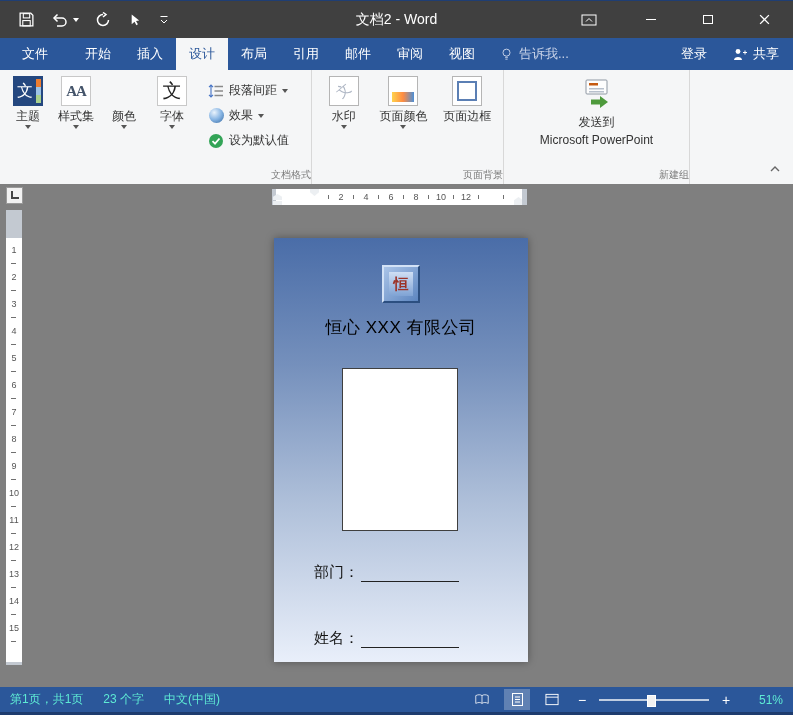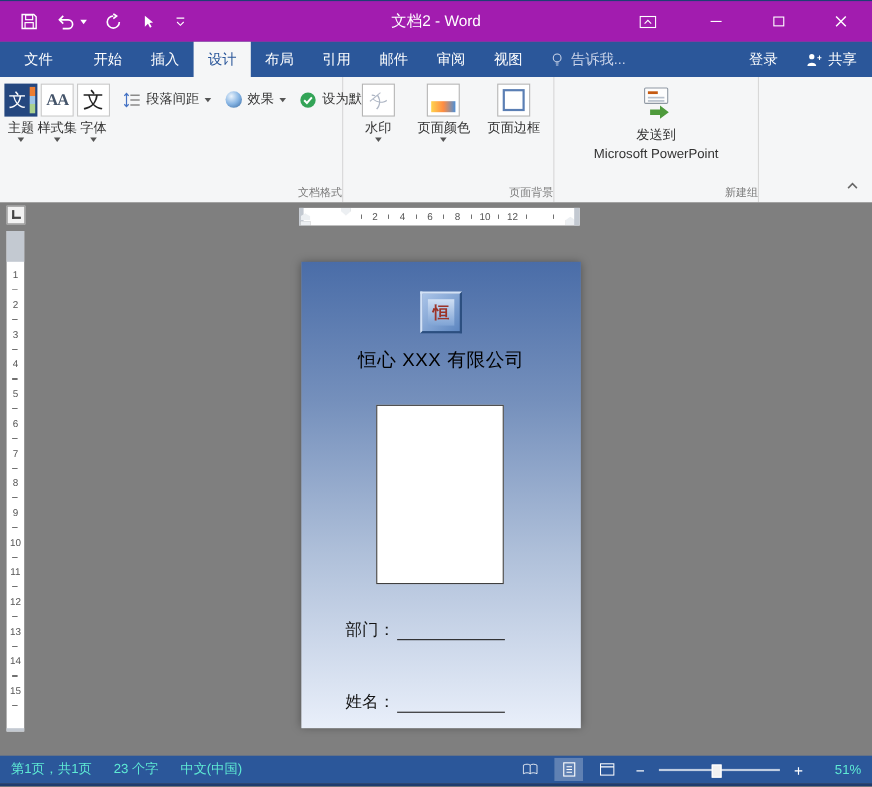--- a/index.html
+++ b/index.html
@@ -1,21 +1,21 @@
 <!DOCTYPE html>
 <html><head>
 <meta charset="utf-8">
 <style>
   html,body{margin:0;padding:0;overflow:hidden;}
   body{width:793px;height:715px;font-family:"Liberation Sans","DejaVu Sans",sans-serif;background:#7f7f7f;}
   #app{position:relative;width:793px;height:715px;overflow:hidden;background:#7f7f7f;}
   button{font-family:inherit;cursor:default;}
 
   
-  .titlebar{position:absolute;top:0;left:0;right:0;height:38px;background:#a21caf;border-top:1px solid #1f3e73;box-sizing:border-box;color:#fff;}
+  .titlebar{position:absolute;top:0;left:0;right:0;height:38px;background:#404040;border-top:1px solid #1f3e73;box-sizing:border-box;color:#fff;}
   .qat{position:absolute;left:12px;top:0;height:37px;display:flex;align-items:center;gap:4px;}
   .qat button{background:none;border:none;padding:3px 6px;display:flex;align-items:center;gap:2px;}
   .titletext{position:absolute;left:0;right:0;top:0;height:37px;display:flex;align-items:center;justify-content:center;font-size:14px;pointer-events:none;}
   .win-controls{position:absolute;right:0;top:0;height:37px;display:flex;align-items:center;}
   .winbtn{width:57px;height:37px;display:flex;align-items:center;justify-content:center;background:transparent;border:none;}
   .ribbondisp{width:42px;margin-right:12px;}
   .glyph-min{width:10px;height:1px;background:#fff;display:block;}
   .glyph-max{width:10px;height:9px;border:1px solid #fff;display:block;box-sizing:border-box;}
   .caret-down{width:0;height:0;border-left:3.5px solid transparent;border-right:3.5px solid transparent;border-top:4px solid #555;display:inline-block;}
   .caret-white{border-top-color:#fff;margin-left:2px;}
@@ -40,21 +40,21 @@
   .bigbtn .blabel{font-size:12px;line-height:13px;white-space:nowrap;}
   .bicon{width:30px;height:30px;position:relative;margin-bottom:2px;display:flex;align-items:center;justify-content:center;box-sizing:border-box;}
   .icon-themes{background:#24477f;}
   .themes-char{color:#fff;font-size:16px;margin-right:6px;}
   .themes-strip{position:absolute;right:2px;top:3px;bottom:3px;width:5px;background:linear-gradient(#ed7d31 0 33%,#9dc3e6 33% 66%,#a9d18e 66%);}
   .icon-styleset{background:#fff;border:1px solid #c8c8c8;font-family:"Liberation Serif",serif;color:#44546a;font-size:15px;font-weight:bold;letter-spacing:-1px;}
   .icon-colors{display:grid;grid-template-columns:1fr 1fr;grid-template-rows:1fr 1fr;gap:2px;padding:2px;}
   .icon-colors span{display:block;}
   .sw1{background:#3b3838;}.sw2{background:#ed7d31;}.sw3{background:#c55a11;}.sw4{background:#8497b0;}
   .icon-fonts{background:#fff;border:1px solid #c8c8c8;font-family:"Liberation Serif",serif;font-size:19px;color:#222;}
-  .smallcol{display:flex;flex-direction:row;align-items:flex-start;gap:4px;margin-left:8px;padding-top:6px;}
+  .smallcol{display:flex;flex-direction:column;align-items:flex-start;gap:4px;margin-left:8px;padding-top:6px;}
   .smallbtn{display:flex;align-items:center;gap:5px;font-size:12px;color:#333;background:none;border:none;padding:2px 4px;white-space:nowrap;}
   .sicon{width:16px;height:16px;display:flex;align-items:center;justify-content:center;}
   .icon-effects{width:15px;height:15px;border-radius:50%;background:radial-gradient(circle at 35% 30%,#eaf3fc,#86b4e3 50%,#3c6ea5 95%);display:block;}
   .icon-watermark{background:#fff;border:1px solid #b5b5b5;}
   .wm-char{position:absolute;left:50%;top:50%;transform:translate(-50%,-50%) rotate(-40deg);color:#aeb6c4;font-size:14px;}
   .icon-pagecolor{background:#fff;border:1px solid #b5b5b5;}
   .icon-pagecolor::after{content:"";position:absolute;left:3px;right:3px;bottom:3px;height:10px;background:linear-gradient(90deg,#ffd24d,#ff8c42,#4d8fd6);}
   .icon-pageborders{background:#fff;border:1px solid #b5b5b5;}
   .icon-pageborders::after{content:"";position:absolute;left:4px;right:4px;top:4px;bottom:4px;border:2px solid #5b7fb4;}
   .widebtn{display:flex;flex-direction:column;align-items:center;width:172px;background:none;border:none;font-size:12px;color:#333;padding-top:4px;gap:2px;margin:0 auto;}
@@ -212,20 +212,30 @@
           <span class="caret-down"></span>
         </button>
         <button class="bigbtn">
           <span class="bicon icon-styleset">
               <span>AA</span>
             </span>
           <span class="blabel">样式集</span>
           <span class="caret-down"></span>
         </button>
         <button class="bigbtn">
+          <span class="bicon icon-colors">
+              <span class="sw1"></span>
+              <span class="sw2"></span>
+              <span class="sw3"></span>
+              <span class="sw4"></span>
+            </span>
+          <span class="blabel">颜色</span>
+          <span class="caret-down"></span>
+        </button>
+        <button class="bigbtn">
           <span class="bicon icon-fonts">
               <span>文</span>
             </span>
           <span class="blabel">字体</span>
           <span class="caret-down"></span>
         </button>
         <div class="smallcol">
           <button class="smallbtn">
             <span class="sicon">
                 <svg width="16" height="16" viewBox="0 0 16 16">

